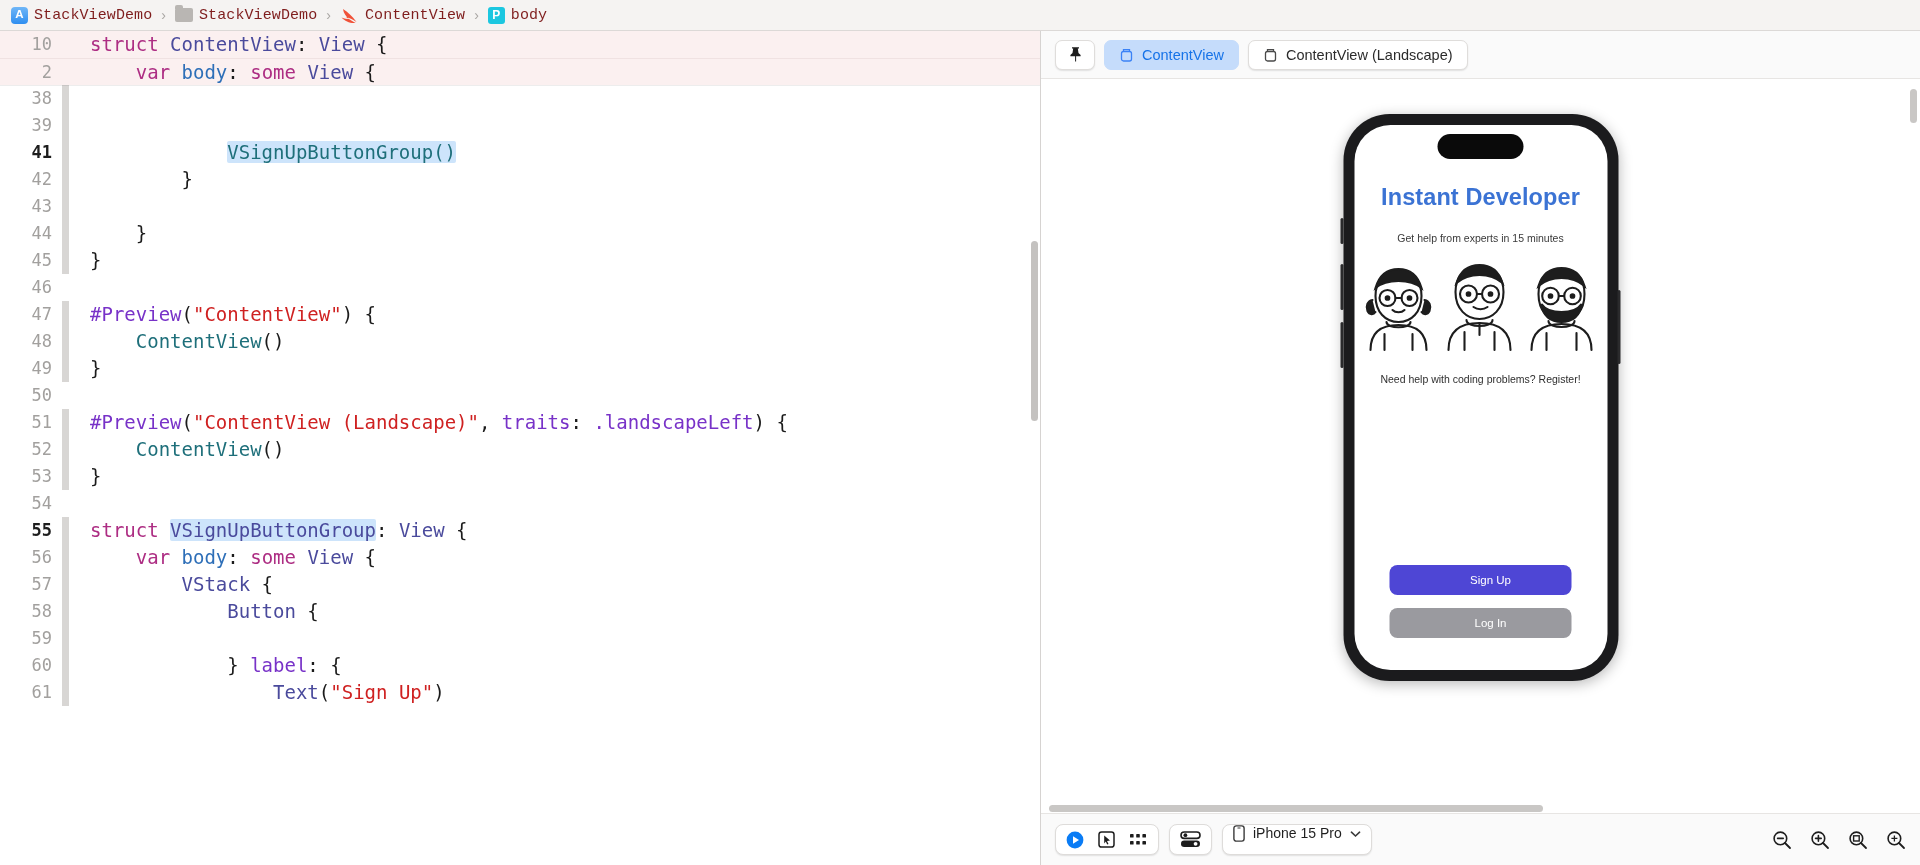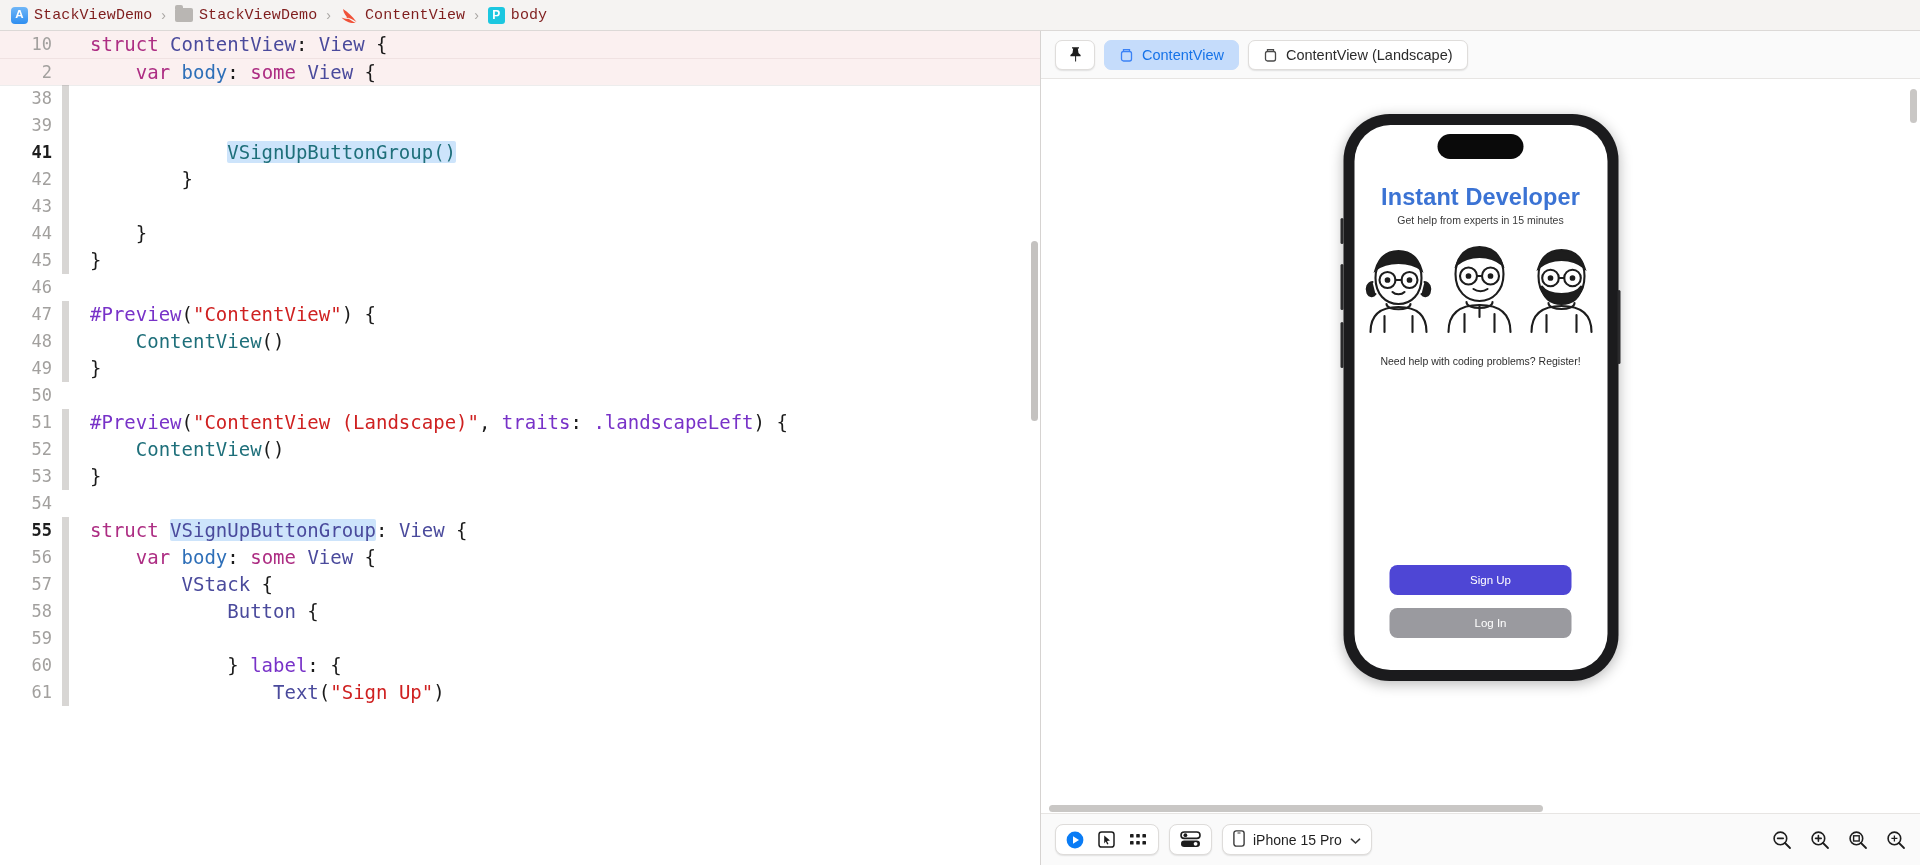--- a/index.html
+++ b/index.html
@@ -152,21 +152,21 @@
     display: flex; flex-direction: column; align-items: center;
   }
   .notch {
     width: 86px; height: 25px; border-radius: 14px; background: #0a0a0a;
     margin-top: 9px;
   }
   .app-title {
     margin-top: 25px; font-size: 23.5px; color: #3b73d4;
     font-weight: bold; letter-spacing: .1px; text-align: center;
   }
-  .app-sub { margin-top: 3px; font-size: 10.5px; color: #3a3a3a; text-align: center; }
+  .app-sub { margin-top: 21px; font-size: 10.5px; color: #3a3a3a; text-align: center; }
   .people { margin-top: 10px; display: flex; gap: 1px; align-items: flex-end; }
   .app-note { margin-top: 19px; font-size: 10.5px; color: #2e2e2e; text-align: center; }
   .btn-stack {
     position: absolute; left: 0; right: 0; bottom: 32px;
     display: flex; flex-direction: column; align-items: center; gap: 13px;
   }
   .ui-btn {
     width: 182px; height: 30px; border-radius: 8px;
     display: flex; align-items: center; justify-content: center;
     font-size: 11.5px; color: #ffffff; padding-left: 20px;
@@ -182,21 +182,21 @@
   }
   .tb-group {
     height: 31px; border-radius: 8px; background: #ffffff;
     border: 1px solid #dedcda; box-shadow: 0 1px 1.5px rgba(0,0,0,.10);
     display: flex; align-items: center; padding: 0 10px; gap: 14px;
   }
   .tb-btn { display: flex; align-items: center; justify-content: center; }
   .dev-select {
     height: 31px; border-radius: 8px; background: #ffffff;
     border: 1px solid #dedcda; box-shadow: 0 1px 1.5px rgba(0,0,0,.10);
-    display: flex; align-items: center; gap: 8px; padding: 0 10px;
+    display: flex; align-items: flex-start; gap: 8px; padding: 0 10px;
     font-size: 14px; color: #1f1f1f; white-space: nowrap;
   }
   .zoom-group { margin-left: auto; display: flex; align-items: center; gap: 18px; }
   .hsb {
     position: absolute; left: 0; right: 0; top: -9px; height: 7px;
   }
   .hsb-thumb {
     position: absolute; left: 8px; width: 494px; height: 7px;
     border-radius: 4px; background: #c9c7c5;
   }

